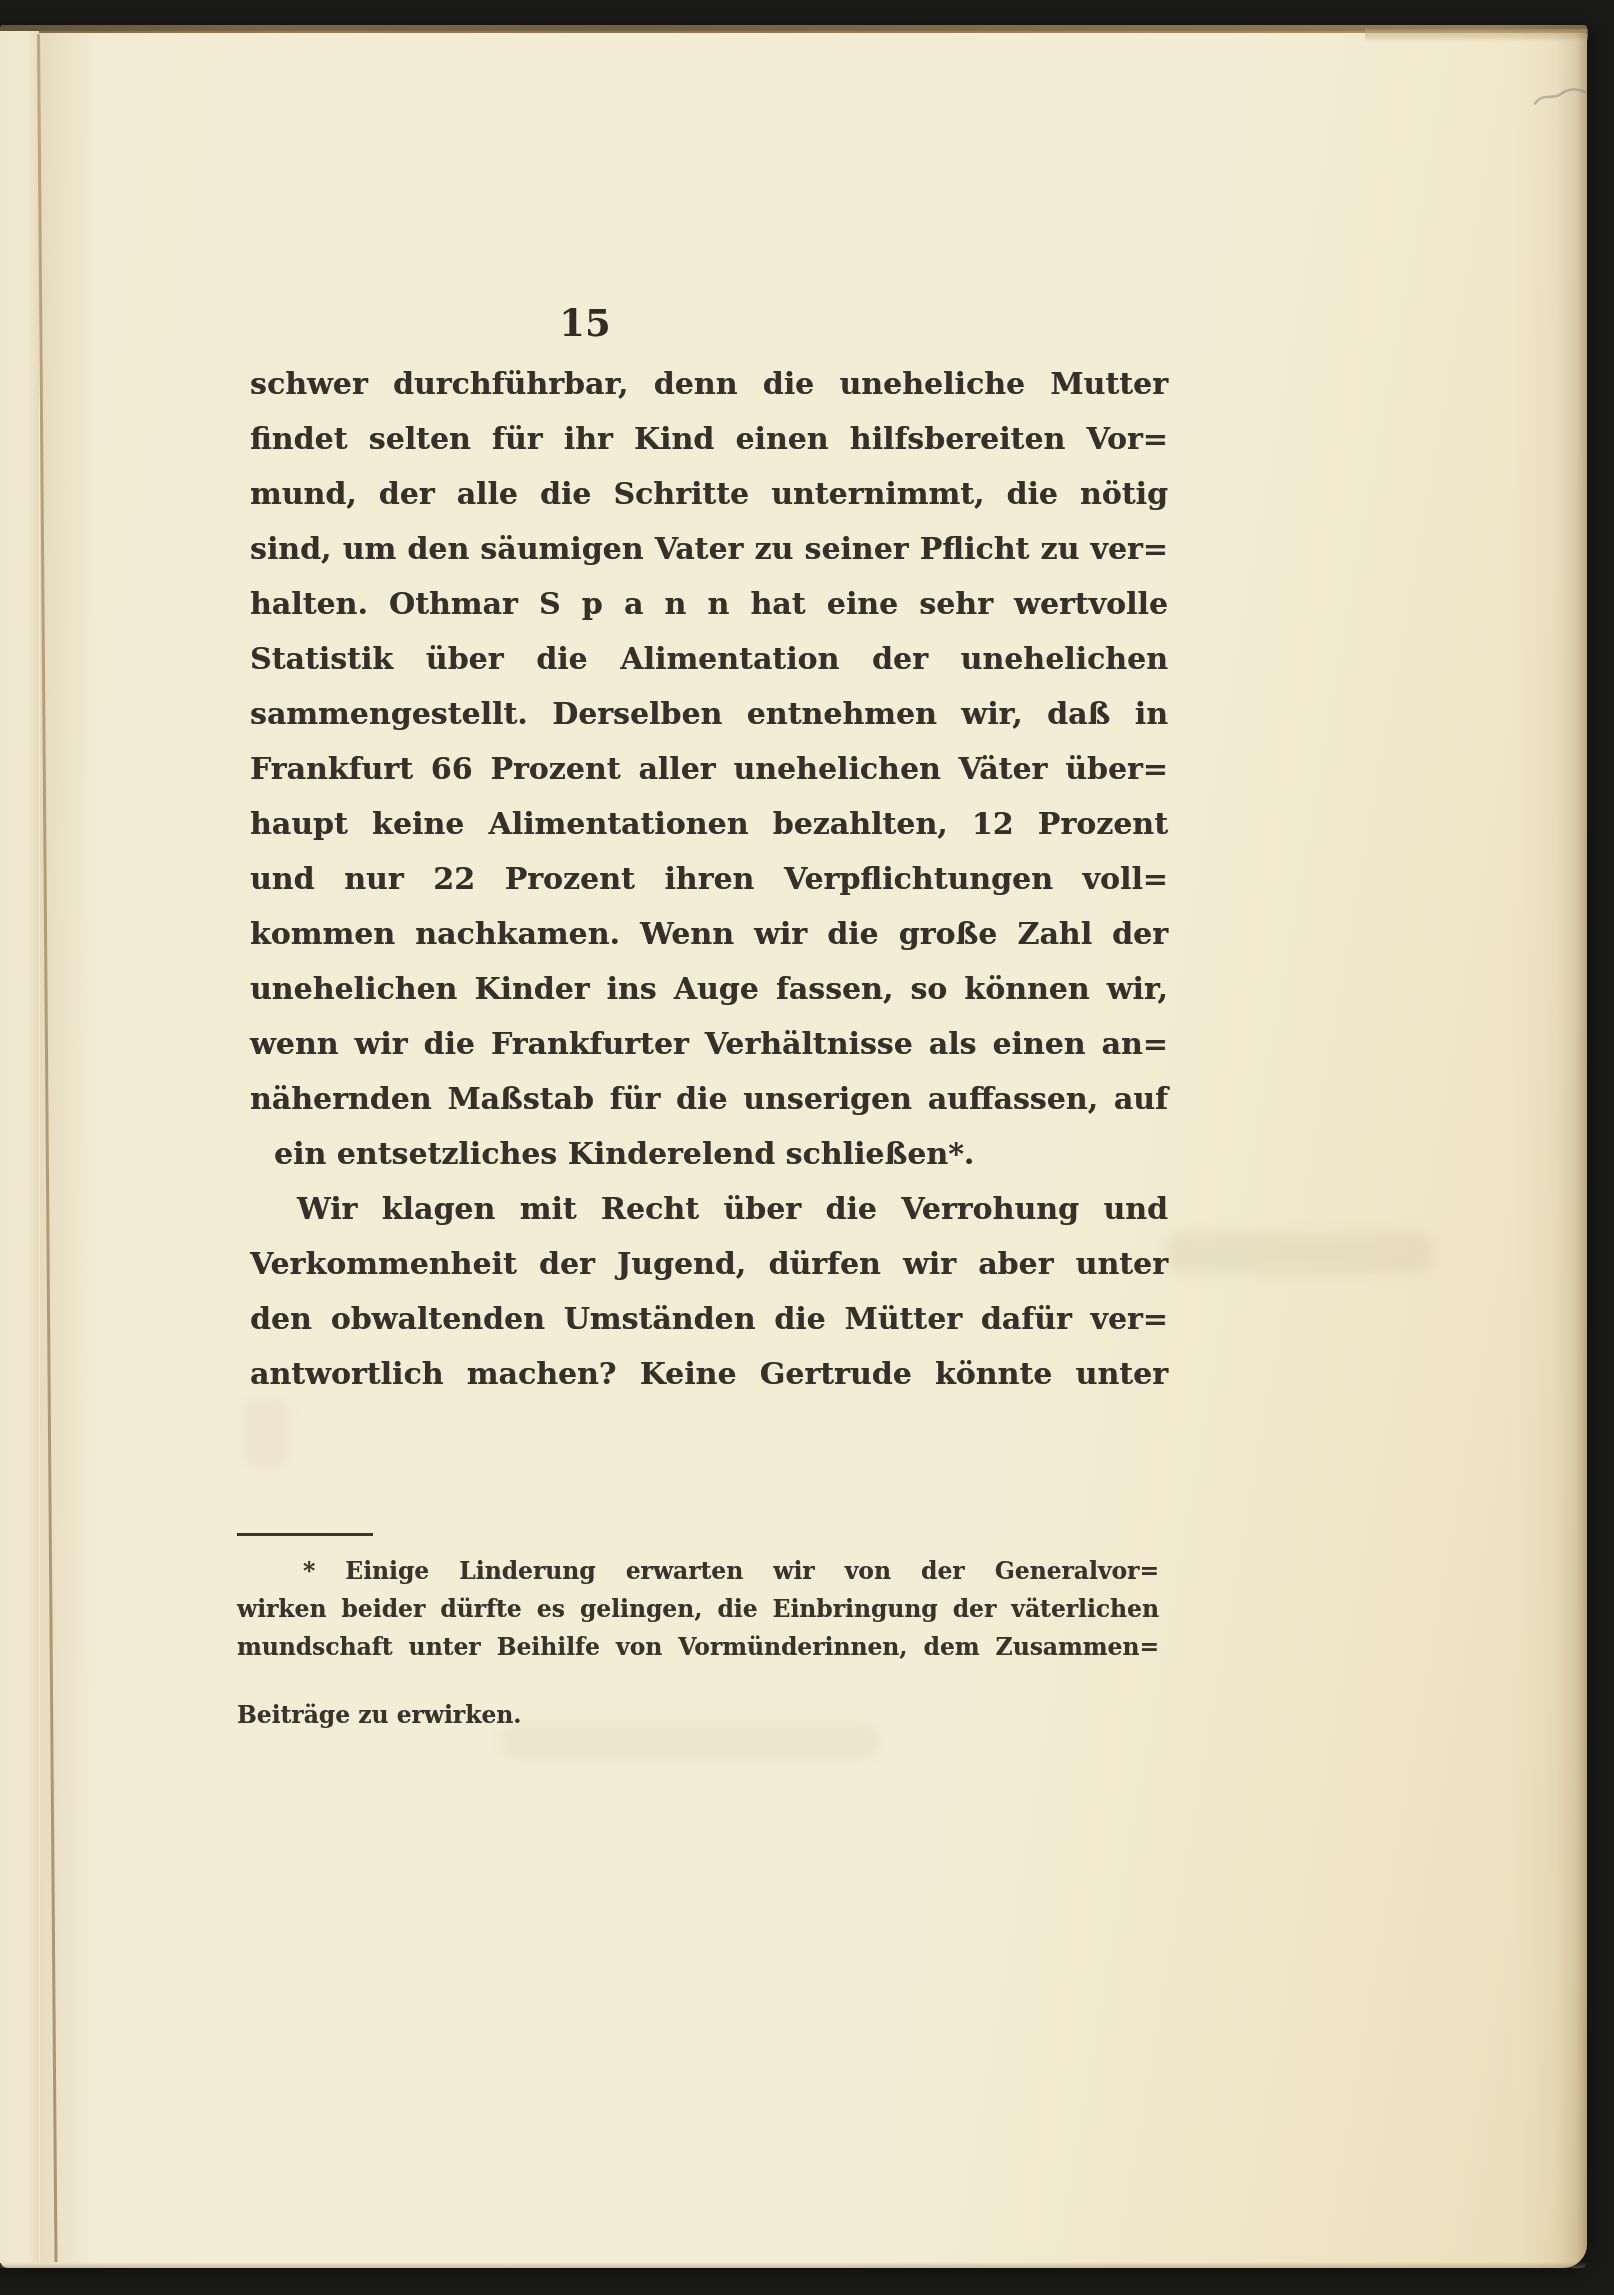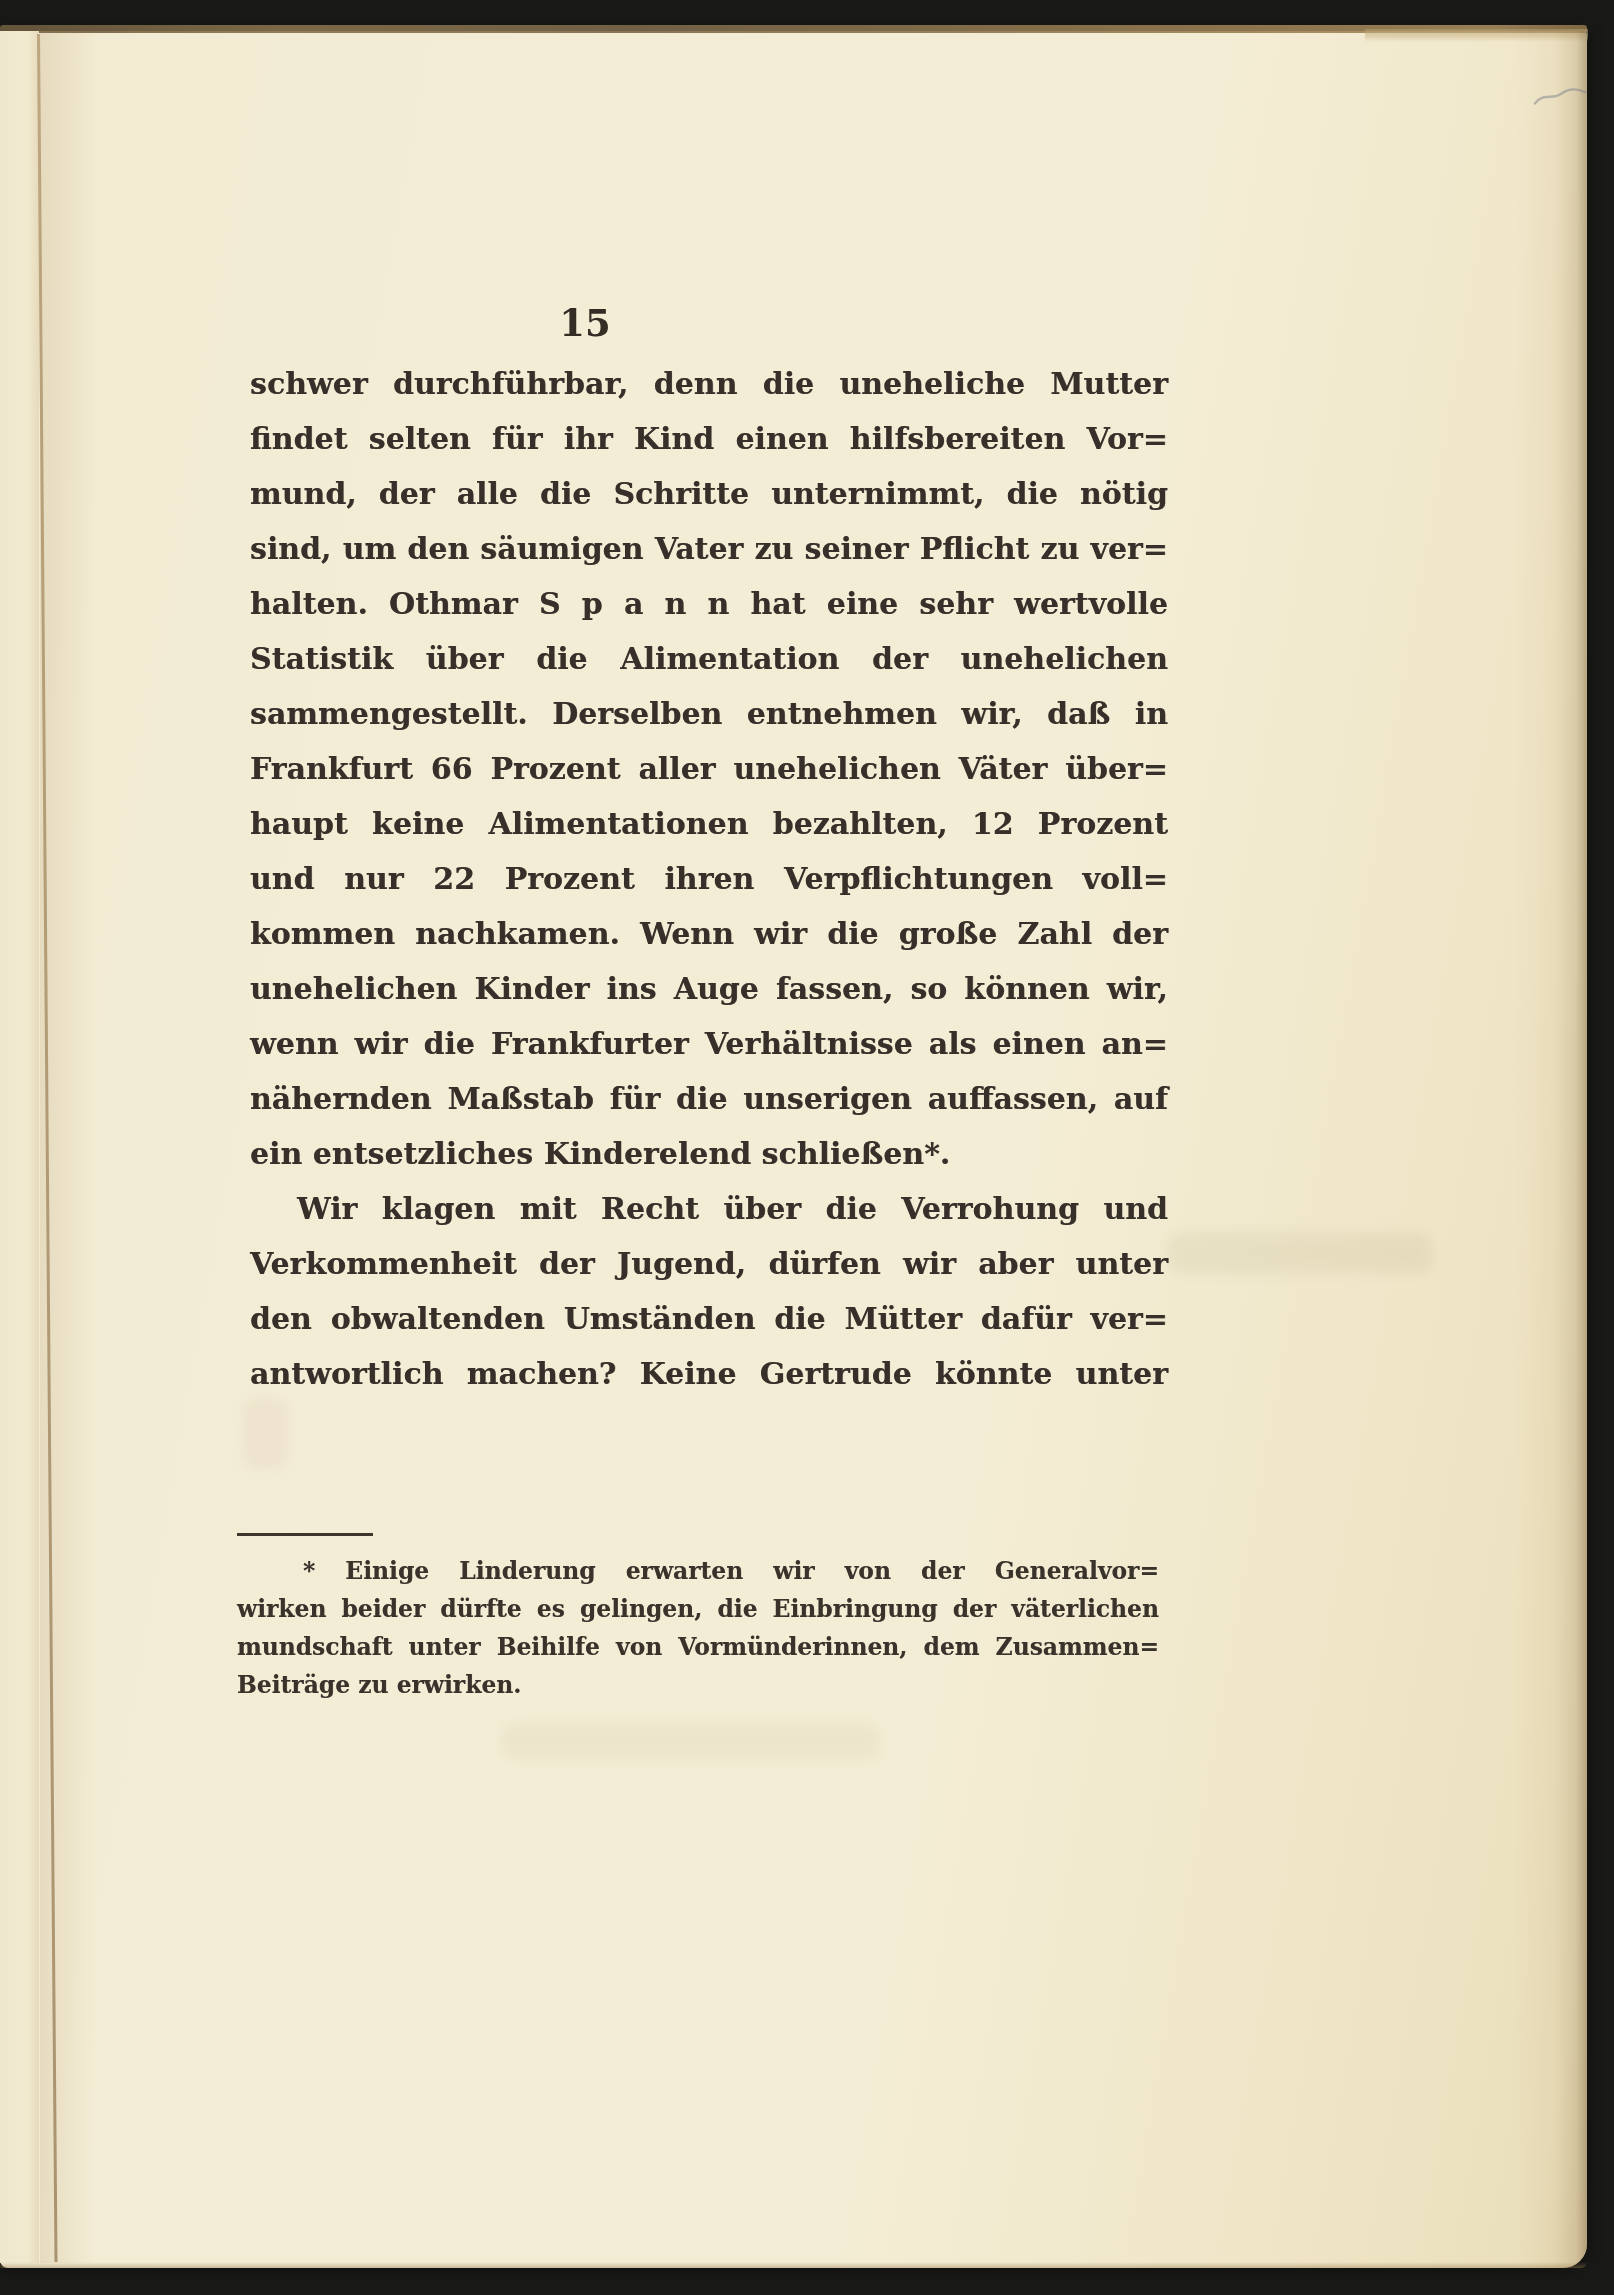--- a/index.html
+++ b/index.html
@@ -116,21 +116,21 @@
   .bline {
     height: 55px;
     line-height: 55px;
     font-size: 30px;
     font-weight: 700;
     text-align: justify;
     text-align-last: justify;
     white-space: normal;
     text-shadow: 0.3px 0.3px 0.4px rgba(55,48,42,0.55);
   }
-  .bline.short { text-align-last: left; }
+  .bline.short { text-align-last: left; margin-left: 24px; }
   .bline.indent { padding-left: 47px; width: 871px; }
 
   .footnote-rule {
     position: absolute;
     left: 237px; top: 1502px;
     width: 136px; height: 3.2px;
     background: #3c362c;
   }
   .footnote {
     position: absolute;
@@ -141,21 +141,21 @@
   .fline {
     height: 38px;
     line-height: 38px;
     font-size: 23.4px;
     font-weight: 700;
     text-align: justify;
     text-align-last: justify;
     text-shadow: 0.2px 0.2px 0.3px rgba(58,51,44,0.5);
   }
   .fline.indent { padding-left: 66px; width: 856px; }
-  .fline.short  { text-align-last: left; }
+  .fline.short  { text-align-last: left; margin-top: 30px; }
 </style>
 </head>
 <body>
 
 <div class="page">
   <div class="deckle-top"></div>
   <div class="deckle-top-soft"></div>
   <div class="prev-page"></div>
   <div class="gutter-line"></div>
   <div class="gutter-shade"></div>

